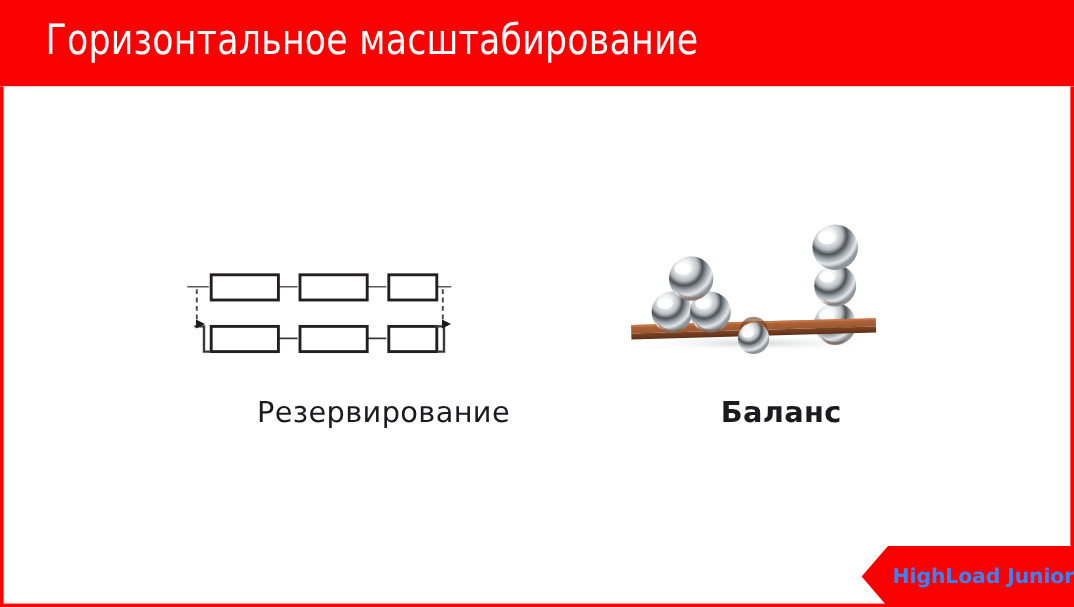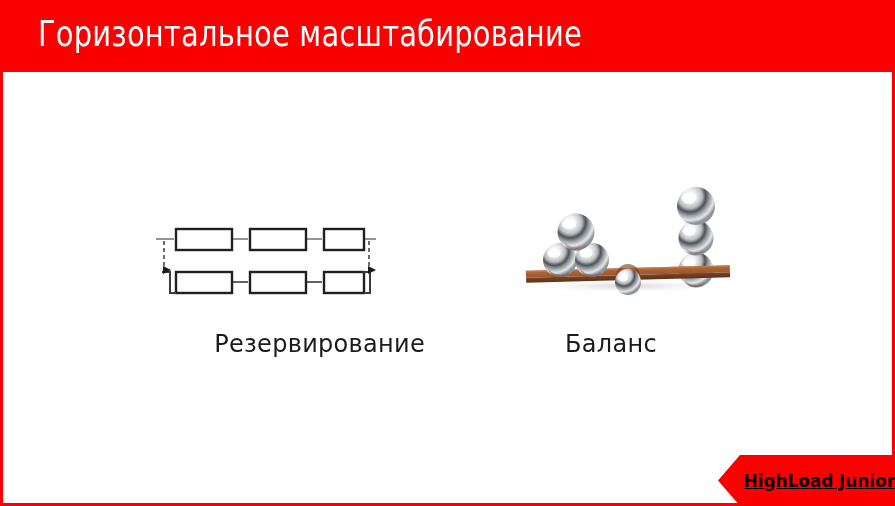--- a/index.html
+++ b/index.html
@@ -48,21 +48,21 @@
 
   .caption {
     font-family: "DejaVu Sans", sans-serif;
     font-size: 24px;
     font-weight: 400;
     color: #1b1b1f;
     letter-spacing: 0.3px;
     white-space: nowrap;
   }
   .caption-left  { position: absolute; left: 95px; top: 330px; width: 330px; text-align: right; }
-  .caption-right { position: absolute; left: 446px; top: 330px; width: 330px; text-align: center; }
+  .caption-right { position: absolute; left: 486px; top: 330px; width: 330px; text-align: center; font-weight: bold; }
 
   
   .diagram-wrap {
     position: absolute;
     left: 148px; top: 222px;
     width: 230px; height: 80px;
   }
   .diagram-wrap svg { display: block; }
 
   
@@ -81,27 +81,26 @@
   }
   .badge svg { position: absolute; left: 0; top: 0; }
   .badge-label {
     position: absolute;
     left: 0; top: 0;
     width: 177px; height: 51px;
     display: flex;
     align-items: center;
     justify-content: center;
     padding-left: 26px;
-    color: #000000;
+    color: #3b82f6;
     font-family: "DejaVu Sans", sans-serif;
     font-size: 17px;
     font-weight: bold;
     letter-spacing: -0.1px;
     white-space: nowrap;
-    text-decoration: underline;
   }
 </style>
 </head>
 <body>
 
 <div class="slide">
 
   <div class="header">
     <div class="header-title">Горизонтальное масштабирование</div>
   </div>

